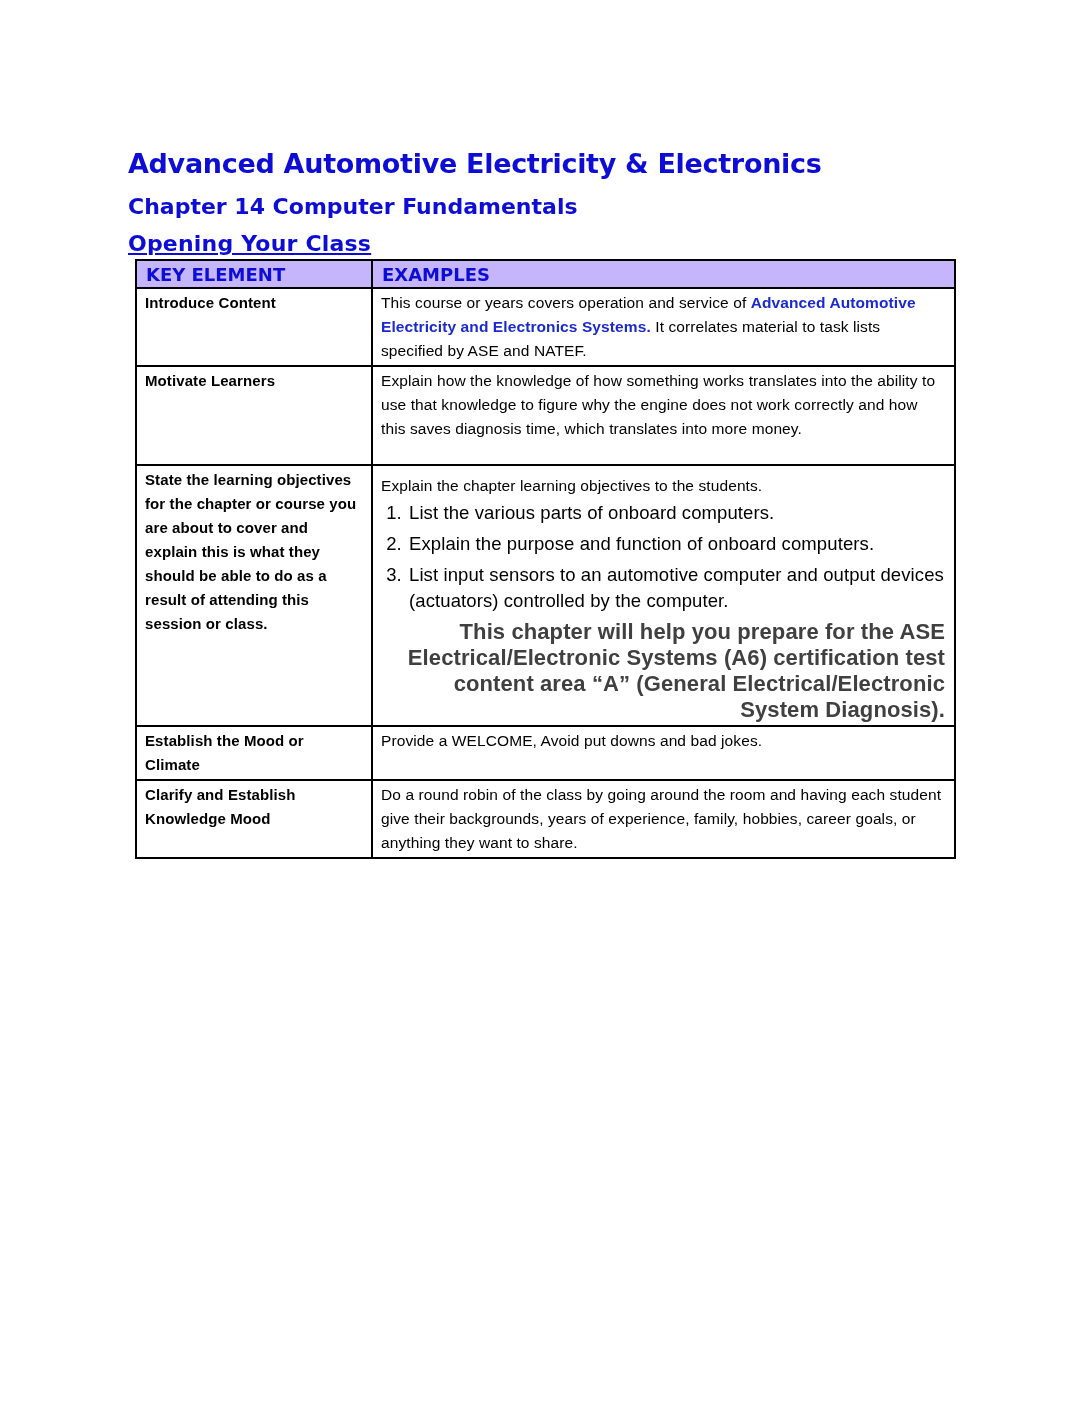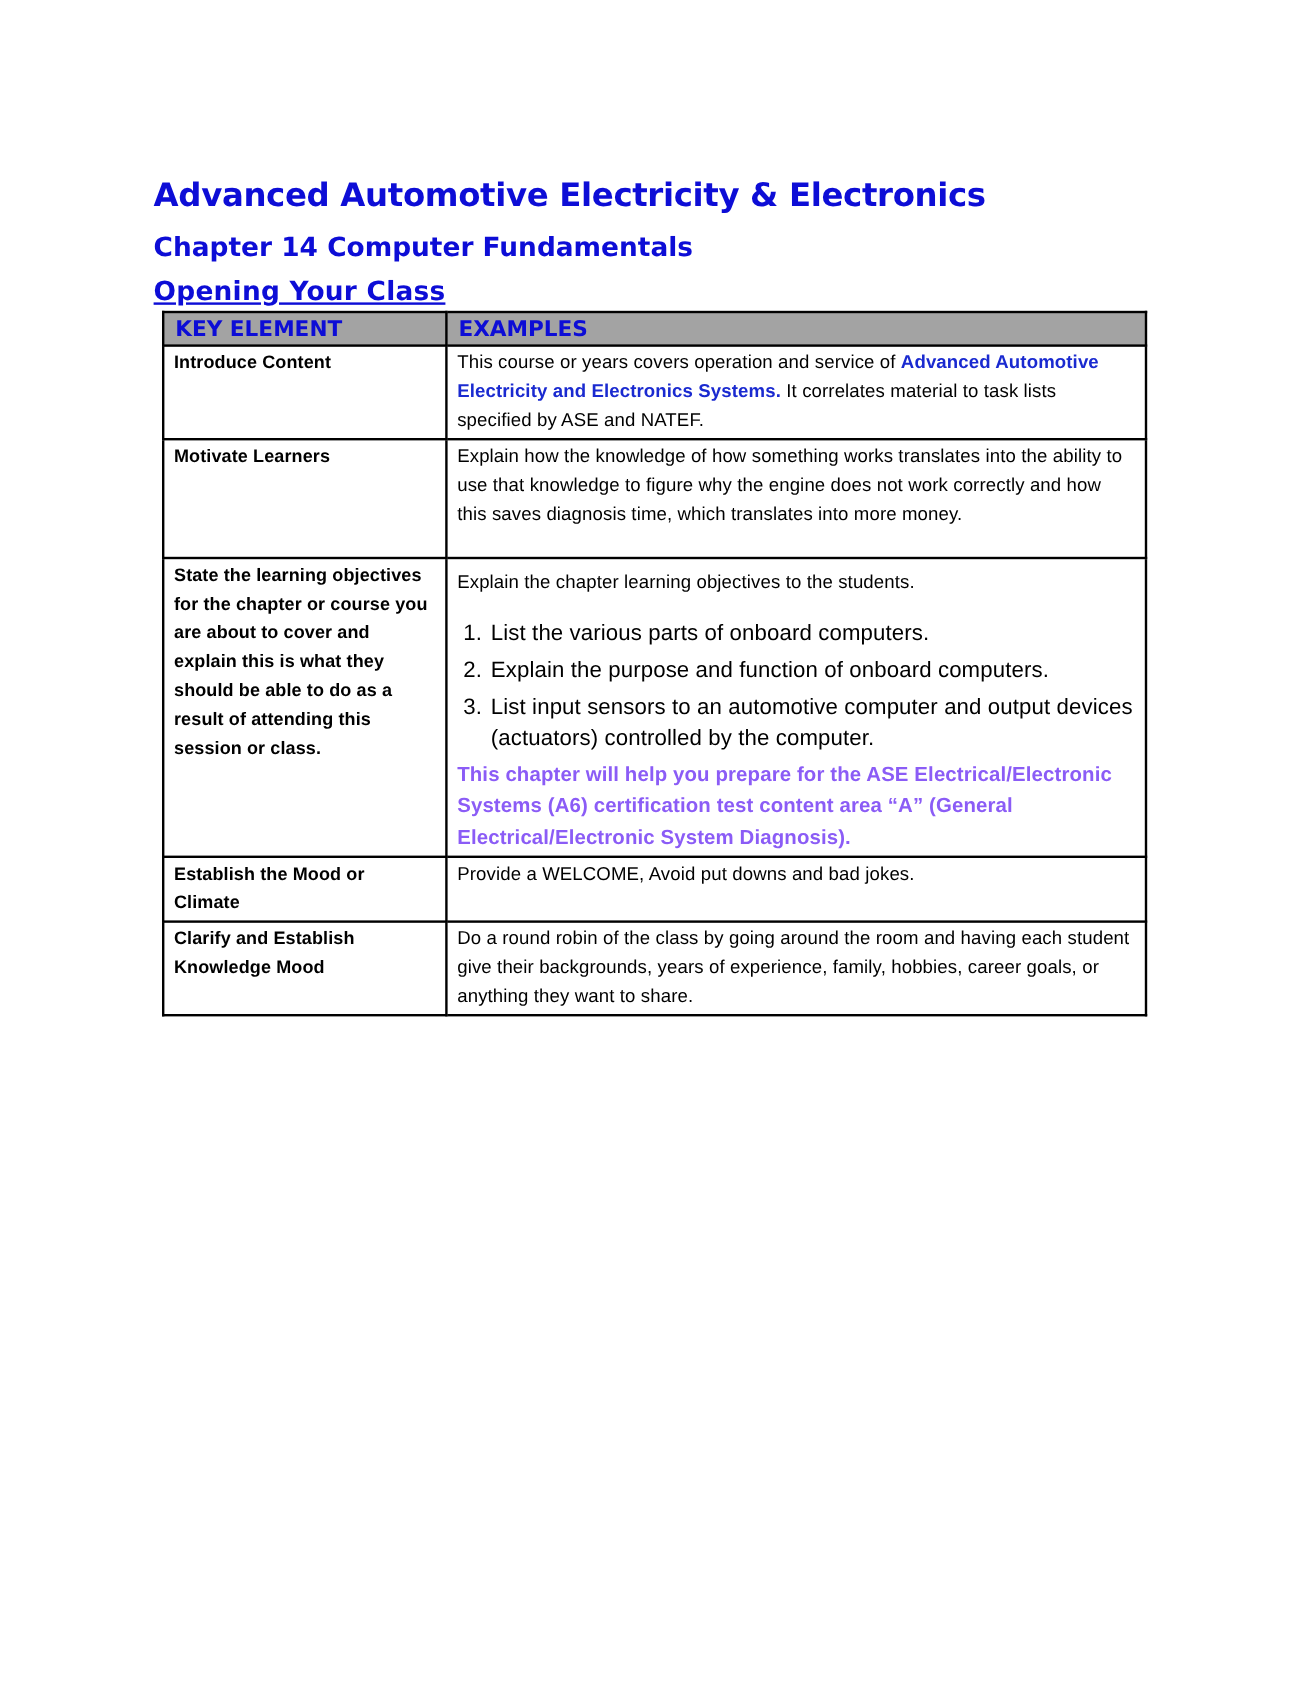--- a/index.html
+++ b/index.html
@@ -2,30 +2,30 @@
 <html><head>
   <meta charset="utf-8">
   <style>
     html, body { margin: 0; padding: 0; background: #ffffff; }
     body { width: 1088px; height: 1408px; position: relative; overflow: hidden; font-family: "DejaVu Sans", sans-serif; color: #000; }
     .title { position: absolute; left: 128px; top: 148px; font-size: 27px; font-weight: bold; color: #0d0dd6; letter-spacing: -0.3px; white-space: nowrap; }
     .chapter { position: absolute; left: 128px; top: 194px; font-size: 22px; font-weight: bold; color: #0d0dd6; white-space: nowrap; }
     .section { position: absolute; left: 128px; top: 231px; font-size: 22px; font-weight: bold; color: #0d0dd6; text-decoration: underline; white-space: nowrap; letter-spacing: 0.2px; }
     table.lesson { position: absolute; left: 135px; top: 259px; width: 819px; border-collapse: collapse; table-layout: fixed; }
     table.lesson td, table.lesson th { border: 2px solid #000; vertical-align: top; padding: 2px 9px 2px 8px; text-align: left; }
-    table.lesson th { background: #a3a3a3; color: #0d0dd6; font-size: 18px; font-weight: bold; padding: 2px 9px 0 9px; height: 24px; line-height: 24px; }
+    table.lesson th { background: #c4b5fd; color: #0d0dd6; font-size: 18px; font-weight: bold; padding: 2px 9px 0 9px; height: 24px; line-height: 24px; }
     col.c1 { width: 236px; }
     col.c2 { width: 583px; }
     td.key { font-family: "Liberation Sans", sans-serif; font-weight: bold; font-size: 15px; line-height: 24px; letter-spacing: 0.1px; }
     td.ex { font-family: "Liberation Sans", sans-serif; font-size: 15.5px; line-height: 24px; letter-spacing: 0.1px; }
     .blue-bold { color: #1a2ad0; font-weight: bold; }
     .it { }
-    ol.obj { margin: 16px 0 0 0; padding: 0 0 0 26px; font-size: 18.5px; line-height: 26px; }
+    ol.obj { margin: 2px 0 0 0; padding: 0 0 0 26px; font-size: 18.5px; line-height: 26px; }
     ol.obj li { padding-left: 2px; margin-bottom: 5px; }
-    .ase-note { color: #8b5cf6; font-weight: bold; font-size: 17px; line-height: 26px; margin-top: 2px; }
+    .ase-note { color: #404040; font-weight: bold; font-size: 22px; line-height: 26px; margin-top: 2px; text-align: right; }
     .intro-line { margin-top: 6px; display: block; }
   </style>
 </head>
 <body>
 
 <div class="title">Advanced Automotive Electricity &amp; Electronics</div>
 <div class="chapter">Chapter 14 Computer Fundamentals</div>
 <div class="section">Opening Your Class</div>
 
 <table class="lesson">

